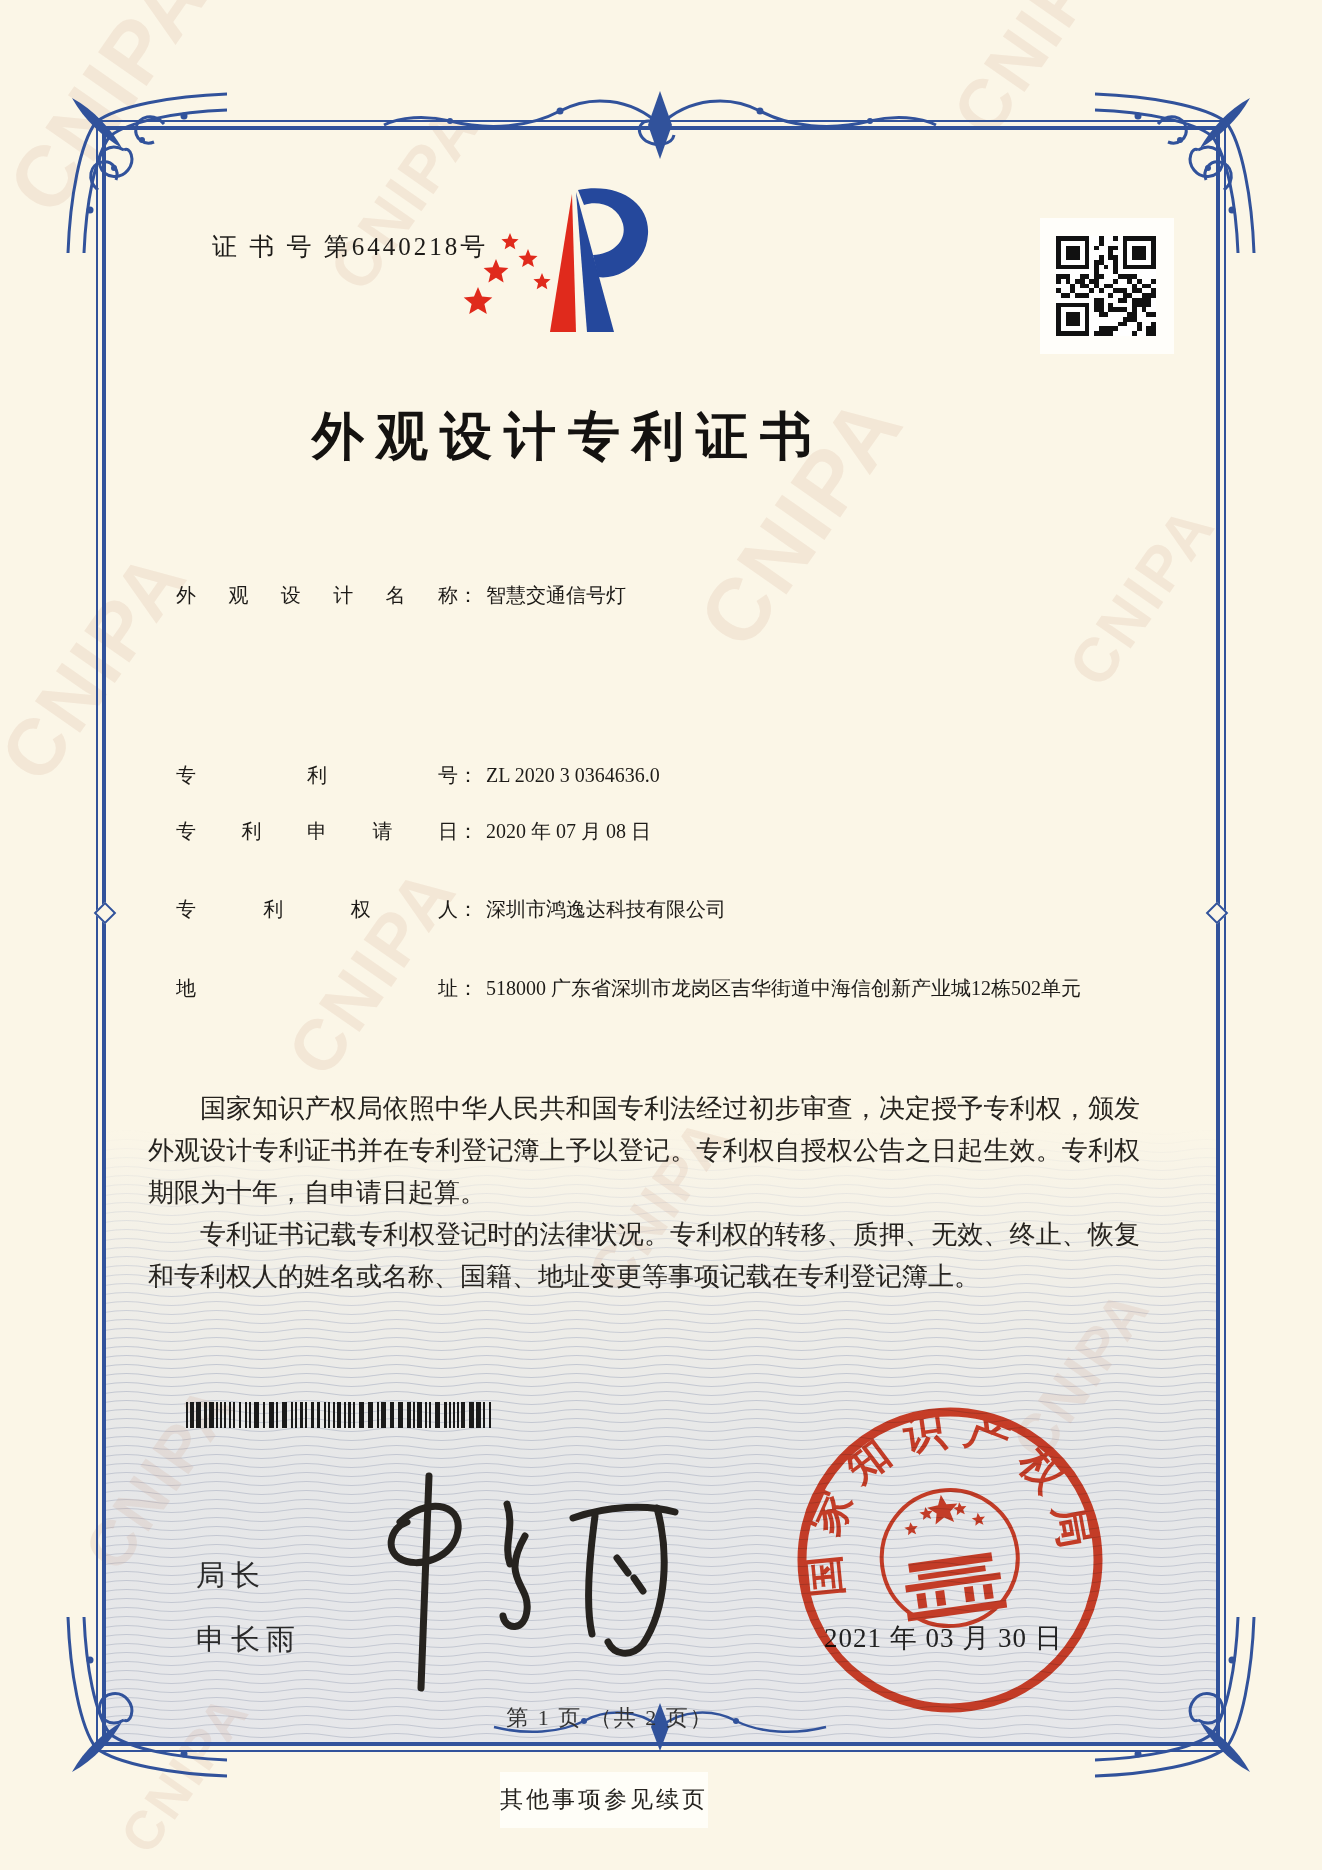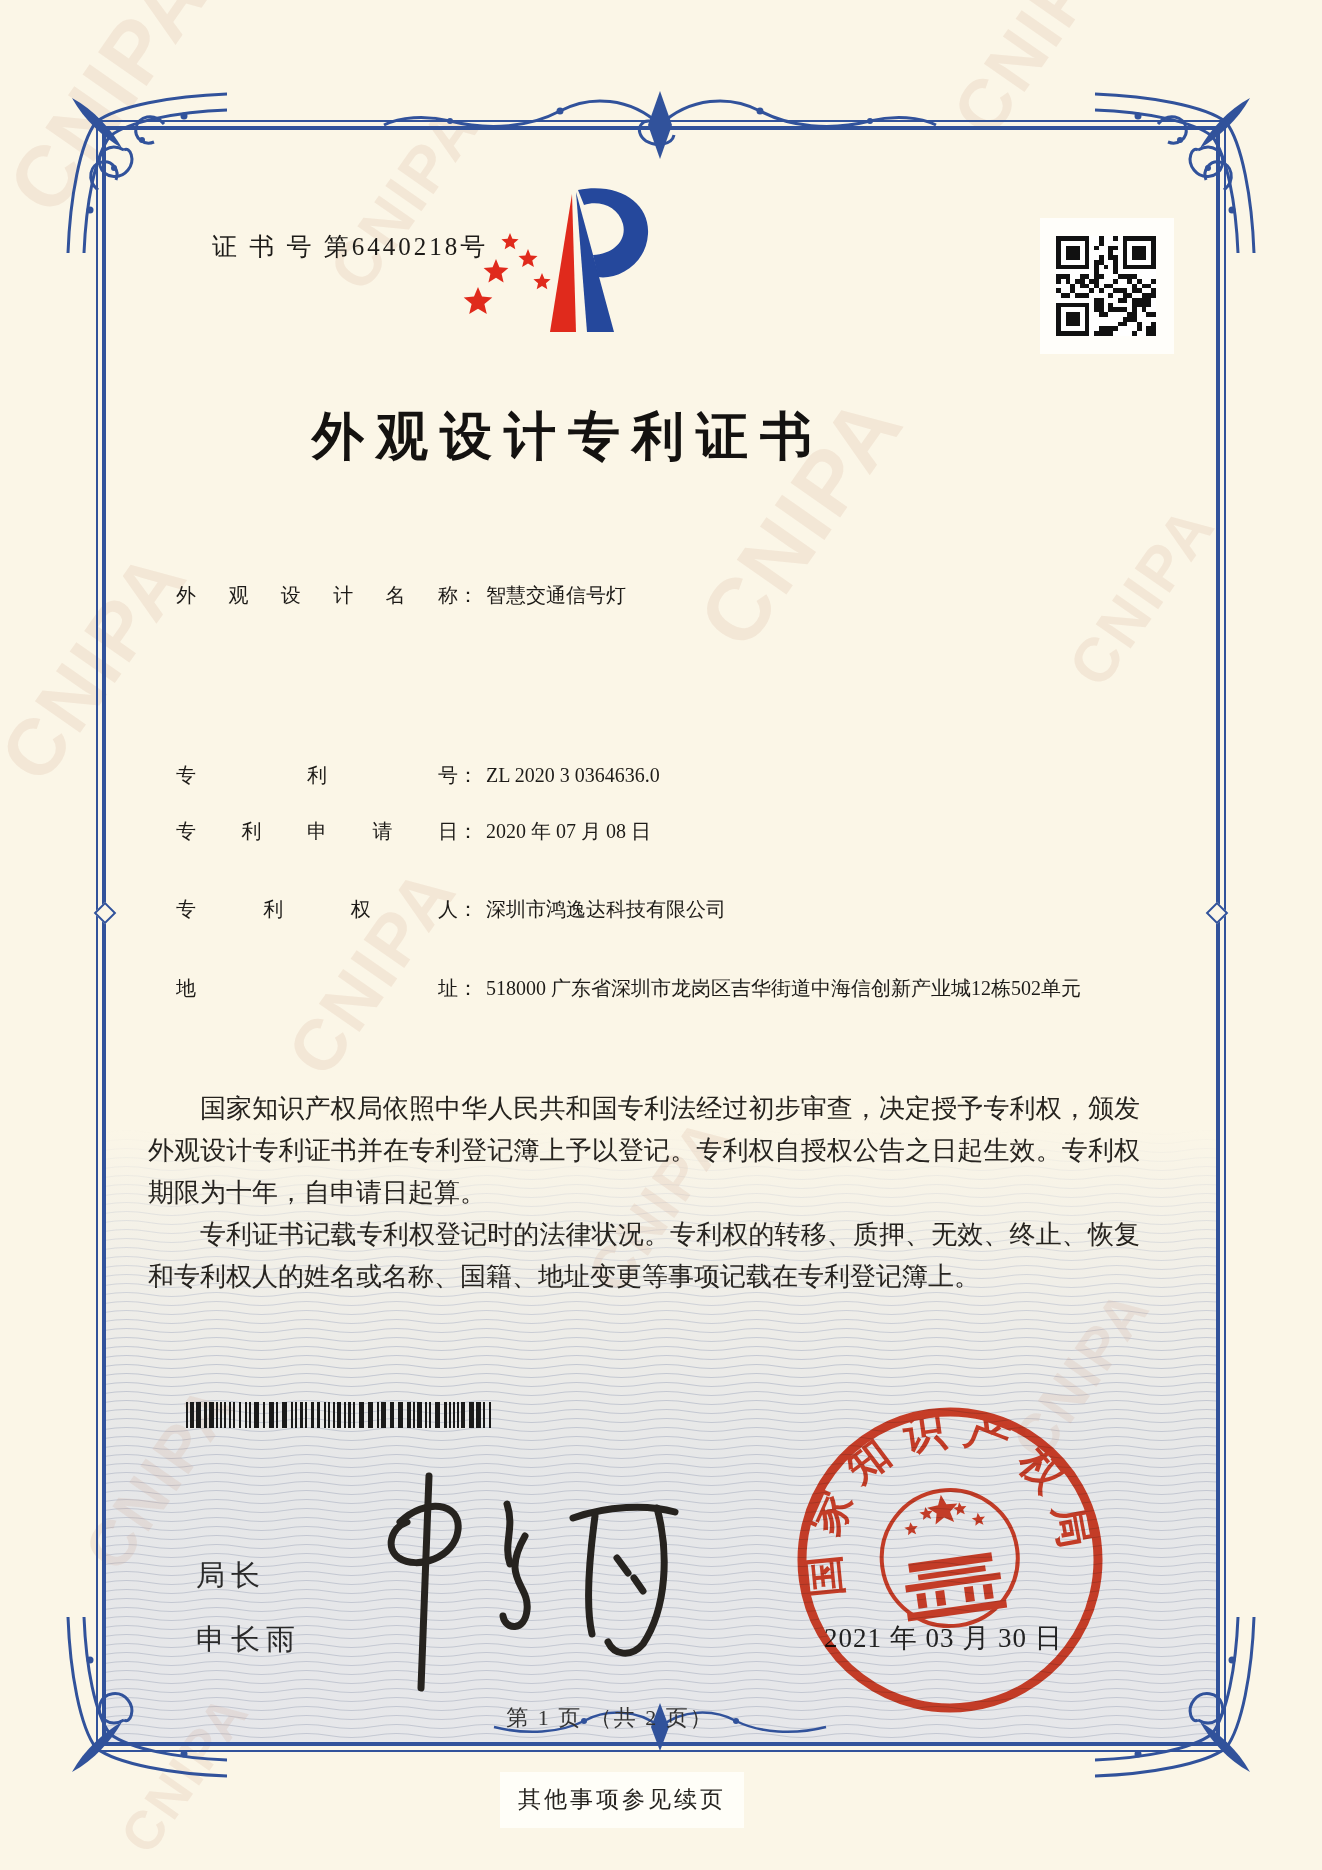--- a/index.html
+++ b/index.html
@@ -41,21 +41,21 @@
   .barcode{position:absolute;left:186px;top:1402px;z-index:3;}
   .sig-title{position:absolute;left:196px;top:1556px;font-family:"Liberation Sans","DejaVu Sans",sans-serif;
              font-weight:500;font-size:29px;letter-spacing:6px;color:#2a2a2a;z-index:3;}
   .sig-name{position:absolute;left:196px;top:1620px;font-family:"Liberation Sans","DejaVu Sans",sans-serif;
             font-weight:500;font-size:29px;letter-spacing:6px;color:#2a2a2a;z-index:3;}
   .signature{position:absolute;left:355px;top:1452px;z-index:3;}
   .seal-date{position:absolute;left:824px;top:1620px;font-size:27px;letter-spacing:1px;color:#222;z-index:4;}
   .seal{position:absolute;left:788px;top:1398px;z-index:5;mix-blend-mode:multiply;opacity:0.95;}
   .page-info{position:absolute;left:0;top:1703px;width:1220px;text-align:center;font-size:22px;
              letter-spacing:2px;color:#333;z-index:3;}
-  .note-box{position:absolute;left:500px;top:1772px;width:244px;height:56px;line-height:56px;
+  .note-box{position:absolute;left:500px;top:1772px;width:208px;height:56px;line-height:56px;
             background:#fffef8;text-align:center;font-size:23px;letter-spacing:3px;z-index:3;color:#26231f;}
 </style>
 </head>
 <body>
 
 <div class="page">
 
   <div class="band"></div>
   <svg class="waves" width="1112" height="618">
     <defs>

